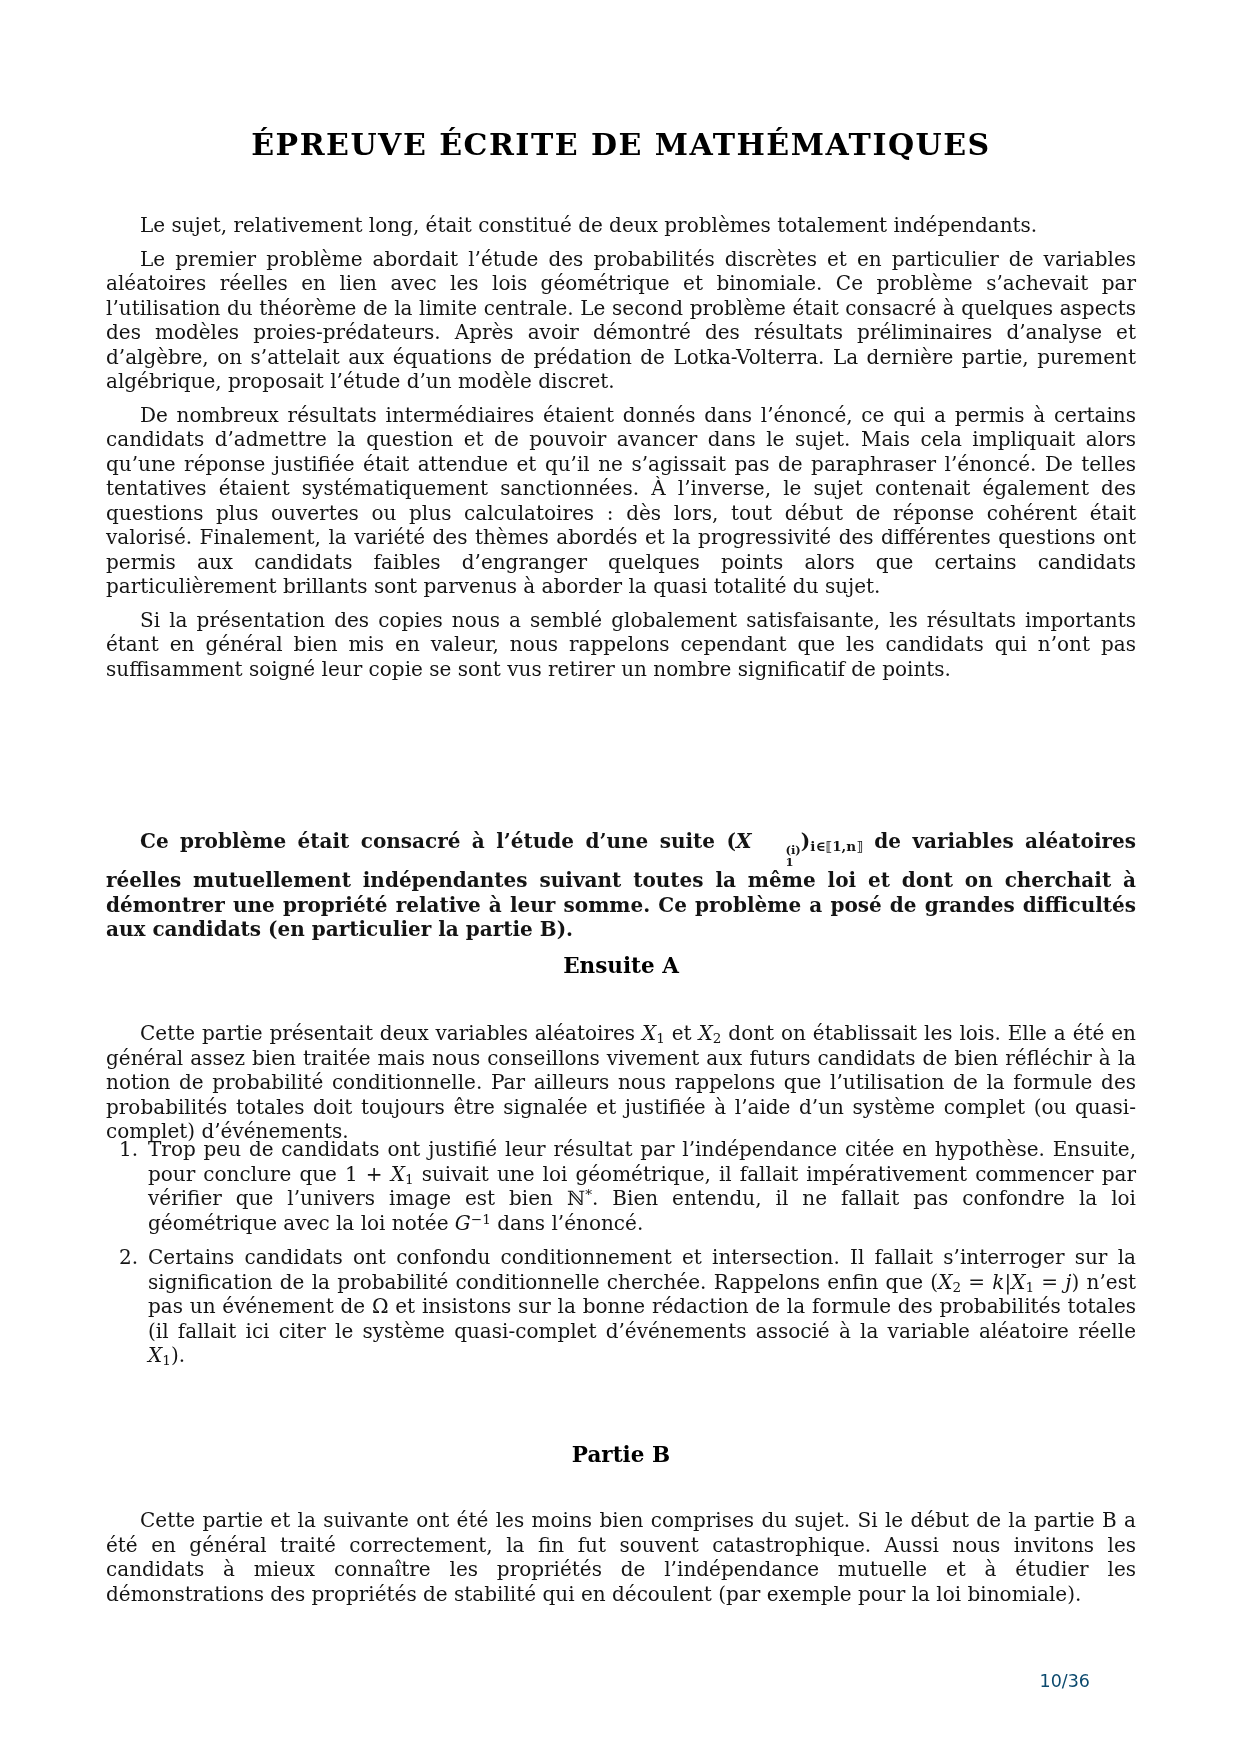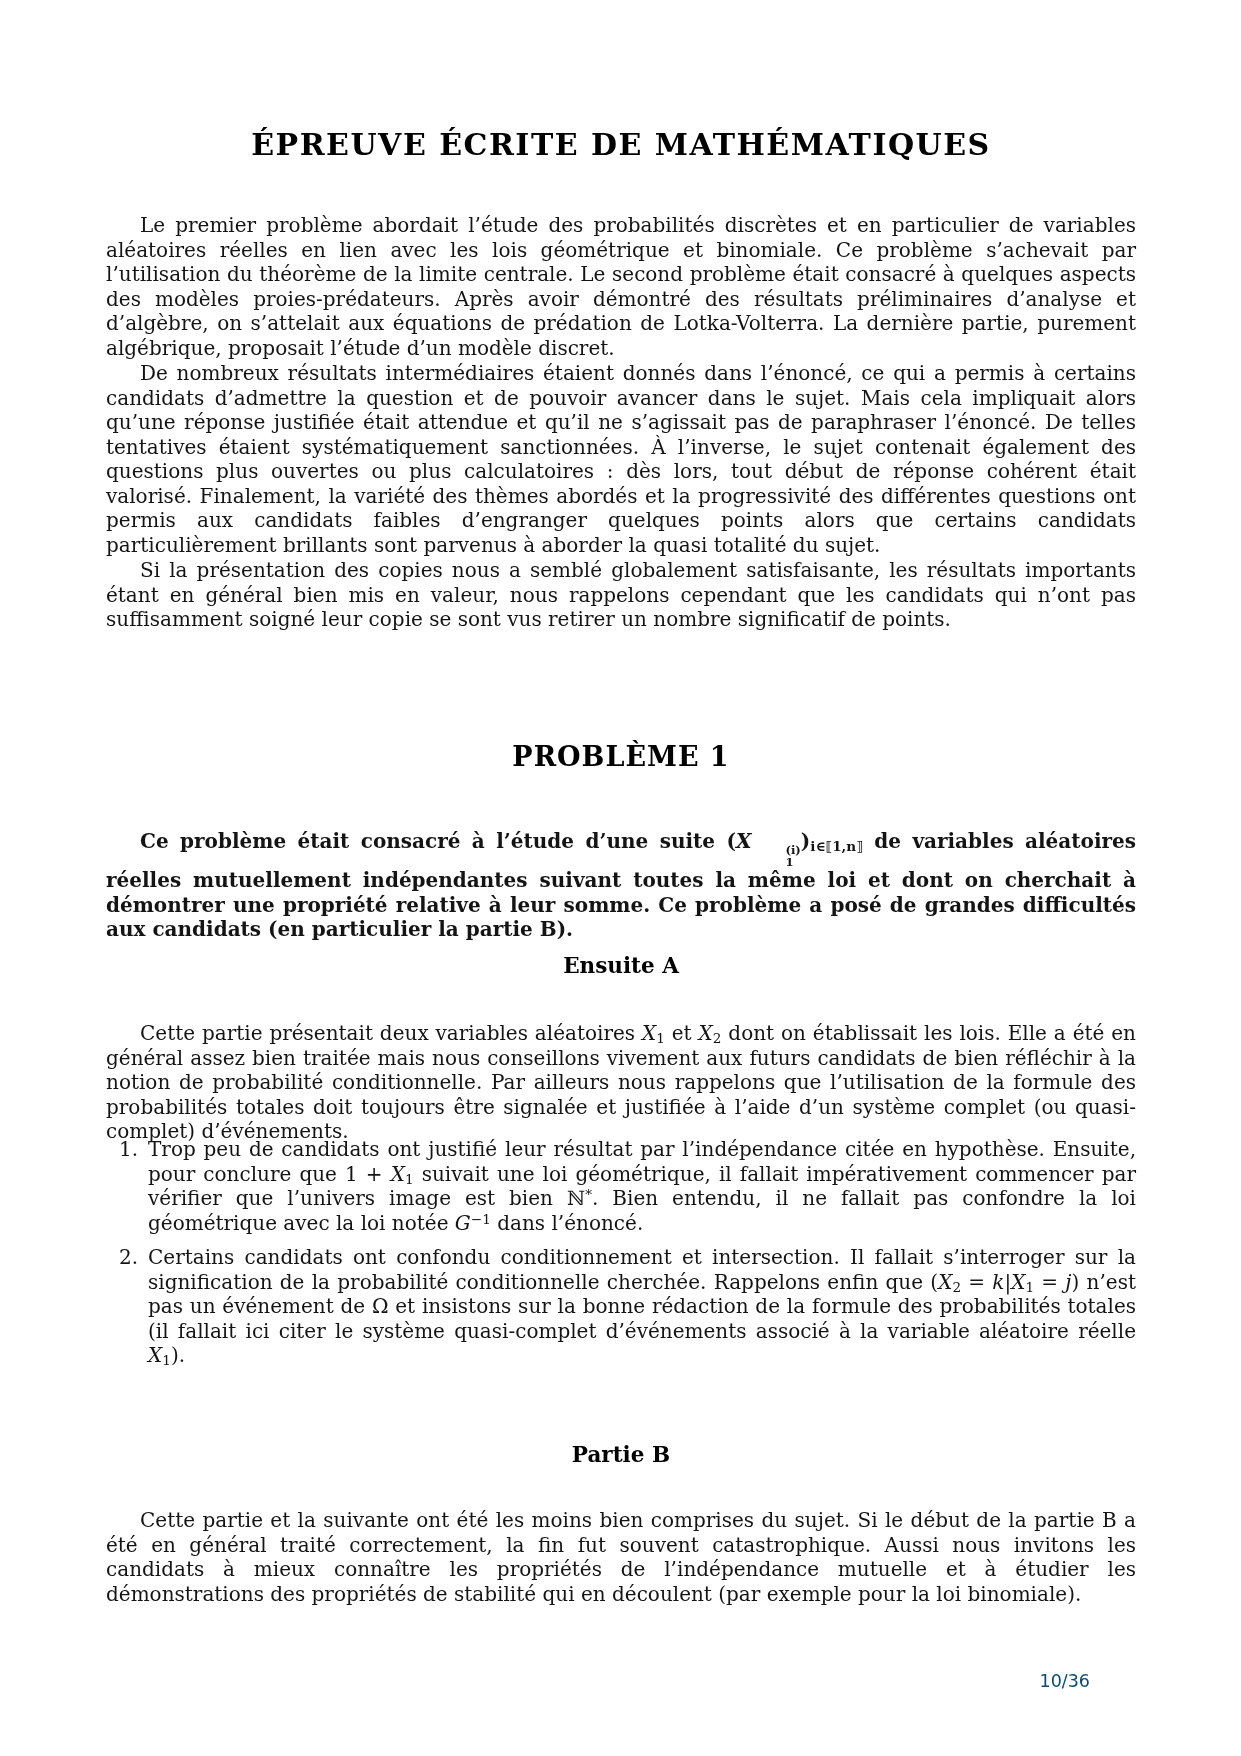--- a/index.html
+++ b/index.html
@@ -45,21 +45,21 @@
   .p6 { top: 1021px; }
   .p7 { top: 1508px; }
   .list { top: 1137px; }
 
   p.body {
     font-size: 20px;
     line-height: 24.5px;
     text-align: justify;
     text-indent: 34px;
   }
-  .intro p.body + p.body { margin-top: 1px; }
+  .intro p.body + p.body { margin-top: 9px; }
 
   .li { display: flex; margin-top: 10px; }
   .li:first-child { margin-top: 0; }
   .li .num {
     width: 42px;
     padding-left: 13px;
     flex: 0 0 42px;
     font-size: 20px;
     line-height: 24.5px;
   }
@@ -94,26 +94,26 @@
   }
 </style>
 </head>
 <body>
 
 <div class="page">
 
   <div class="blk title">ÉPREUVE ÉCRITE DE MATHÉMATIQUES</div>
 
   <div class="blk intro">
+    <p class="body">Le sujet, relativement long, était constitué de deux problèmes totalement indépendants.</p>
     <p class="body">Le premier problème abordait l’étude des probabilités discrètes et en particulier de variables aléatoires réelles en lien avec les lois géométrique et binomiale. Ce problème s’achevait par l’utilisation du théorème de la limite centrale. Le second problème était consacré à quelques aspects des modèles proies-prédateurs. Après avoir démontré des résultats préliminaires d’analyse et d’algèbre, on s’attelait aux équations de prédation de Lotka-Volterra. La dernière partie, purement algébrique, proposait l’étude d’un modèle discret.</p>
     <p class="body">De nombreux résultats intermédiaires étaient donnés dans l’énoncé, ce qui a permis à certains candidats d’admettre la question et de pouvoir avancer dans le sujet. Mais cela impliquait alors qu’une réponse justifiée était attendue et qu’il ne s’agissait pas de paraphraser l’énoncé. De telles tentatives étaient systématiquement sanctionnées. À l’inverse, le sujet contenait également des questions plus ouvertes ou plus calculatoires : dès lors, tout début de réponse cohérent était valorisé. Finalement, la variété des thèmes abordés et la progressivité des différentes questions ont permis aux candidats faibles d’engranger quelques points alors que certains candidats particulièrement brillants sont parvenus à aborder la quasi totalité du sujet.</p>
     <p class="body">Si la présentation des copies nous a semblé globalement satisfaisante, les résultats importants étant en général bien mis en valeur, nous rappelons cependant que les candidats qui n’ont pas suffisamment soigné leur copie se sont vus retirer un nombre significatif de points.</p>
   </div>
 
-  <div class="blk h-prob">PROBLÈME 1</div>
 
   <p class="blk body p5"><span>Ce problème était consacré à l’étude d’une suite (</span><span class="mi">X</span><span class="stack">
         <span class="st">(i)</span>
         <span class="st">1</span>
       </span><span>)</span><sub>i∈⟦1,n⟧</sub><span> de variables aléatoires réelles mutuellement indépendantes suivant toutes la même loi et dont on cherchait à démontrer une propriété relative à leur somme. Ce problème a posé de grandes difficultés aux candidats (en particulier la partie B).</span></p>
 
   <div class="blk h-part h-pa">Ensuite A</div>
 
   <p class="blk body p6"><span>Cette partie présentait deux variables aléatoires </span><span class="mi">X</span><sub>1</sub><span> et </span><span class="mi">X</span><sub>2</sub><span> dont on établissait les lois. Elle a été en général assez bien traitée mais nous conseillons vivement aux futurs candidats de bien réfléchir à la notion de probabilité conditionnelle. Par ailleurs nous rappelons que l’utilisation de la formule des probabilités totales doit toujours être signalée et justifiée à l’aide d’un système complet (ou quasi-complet) d’événements.</span></p>
 

